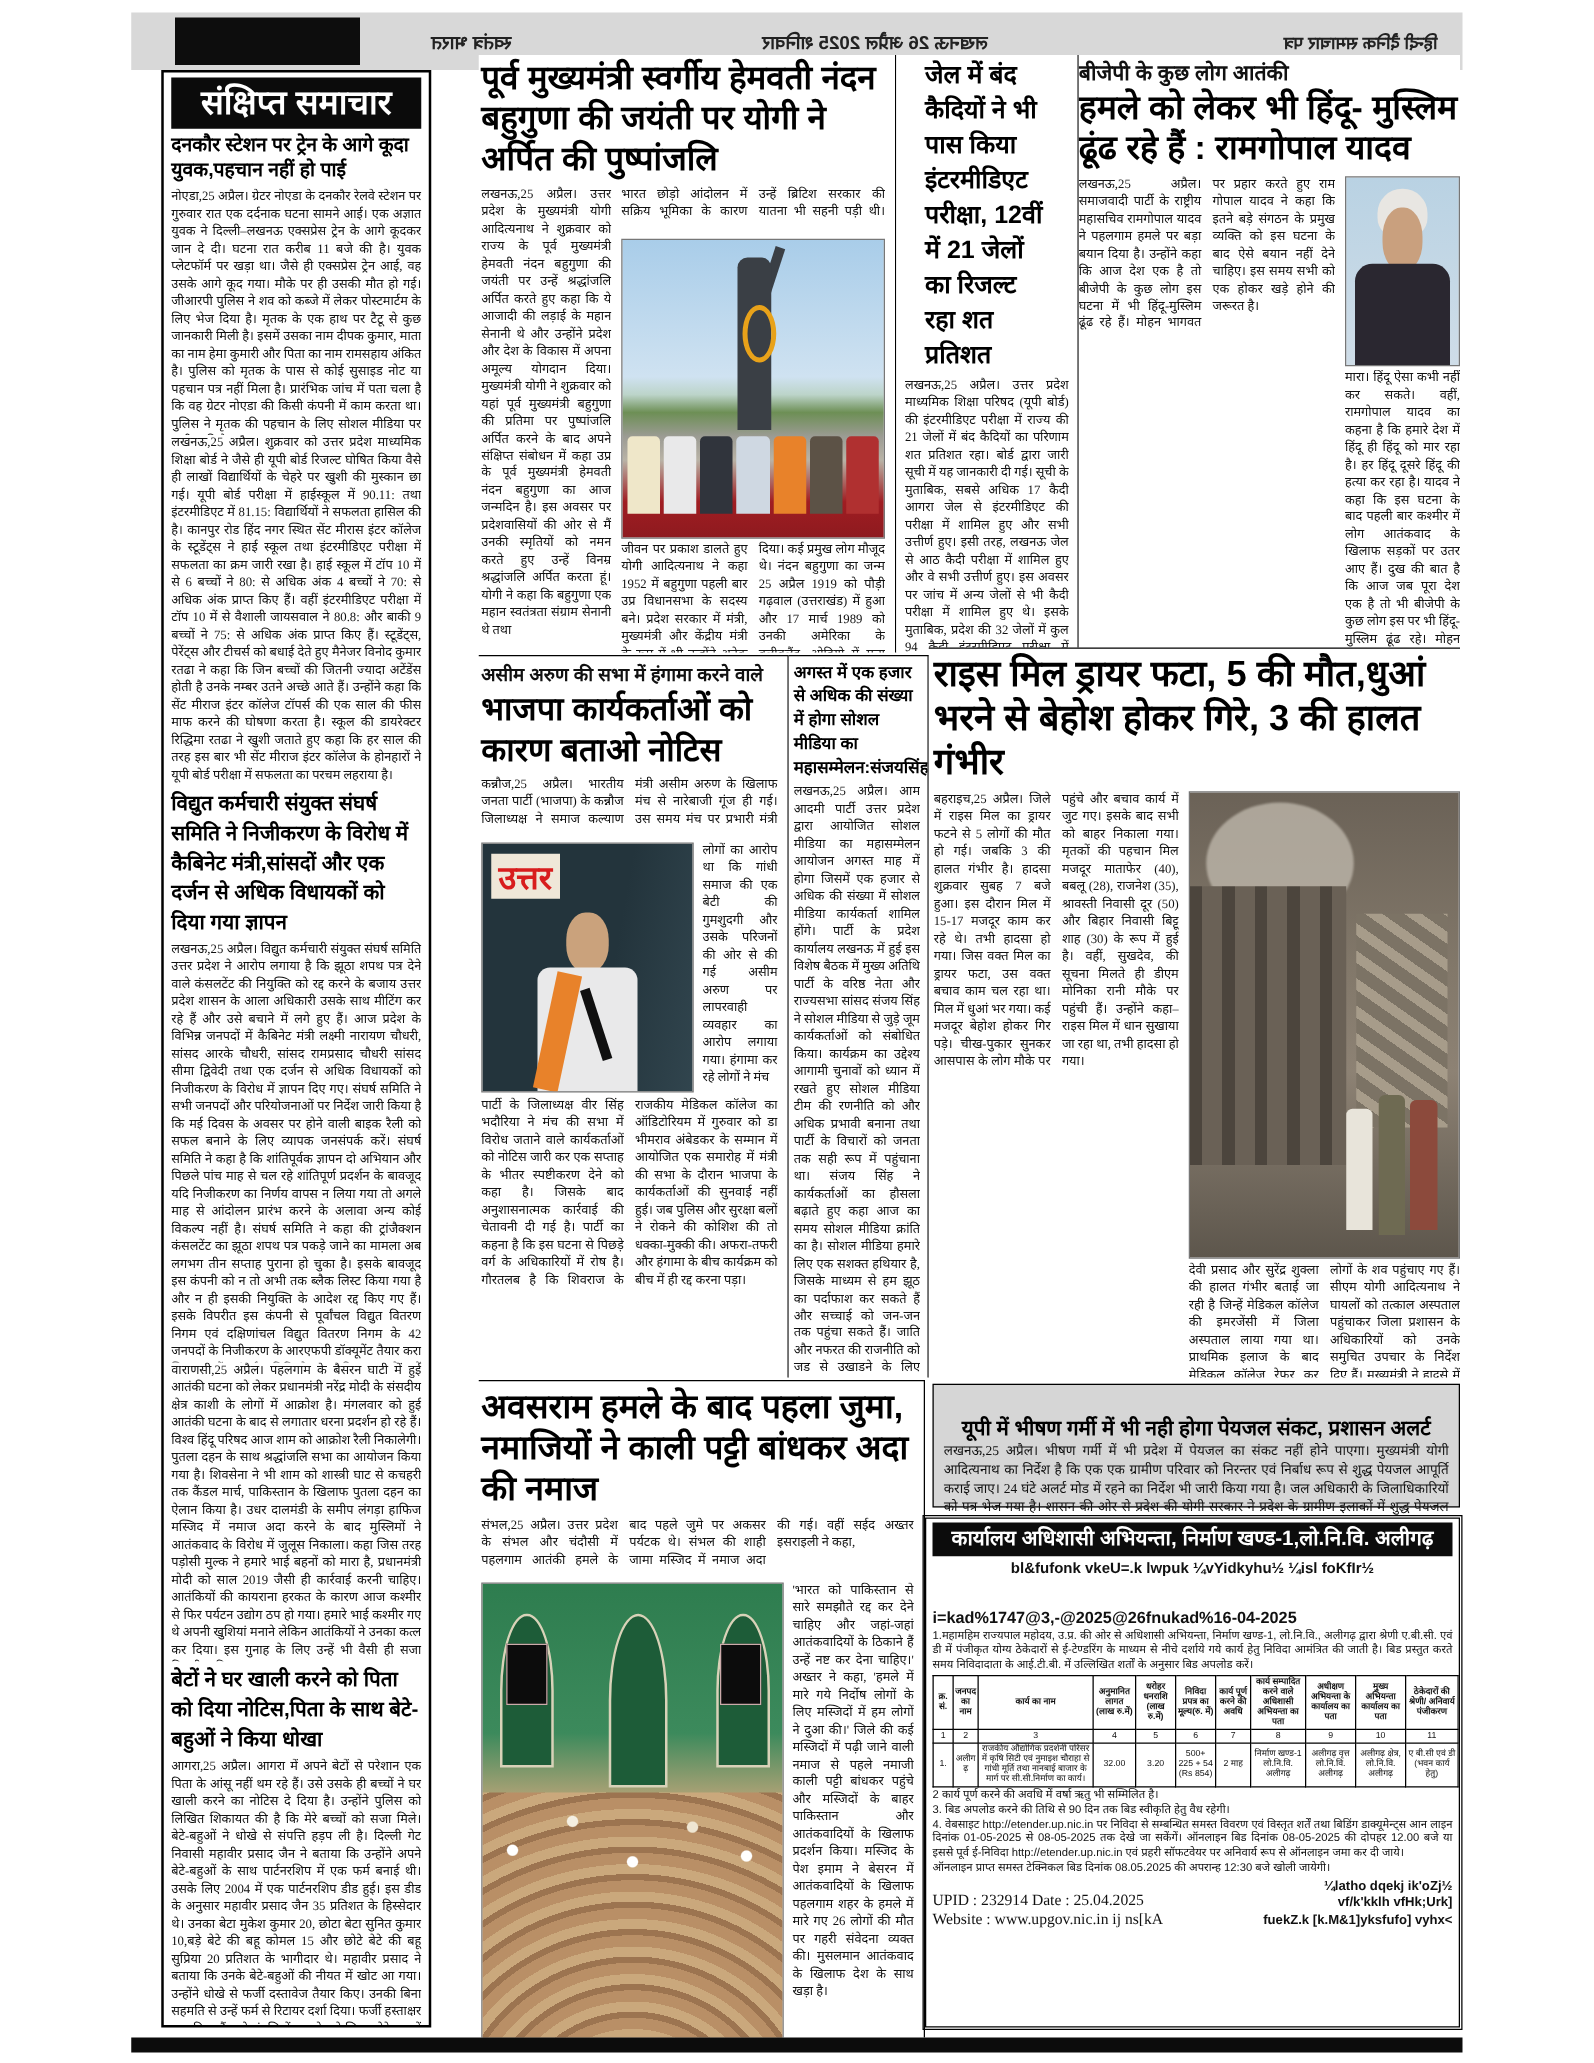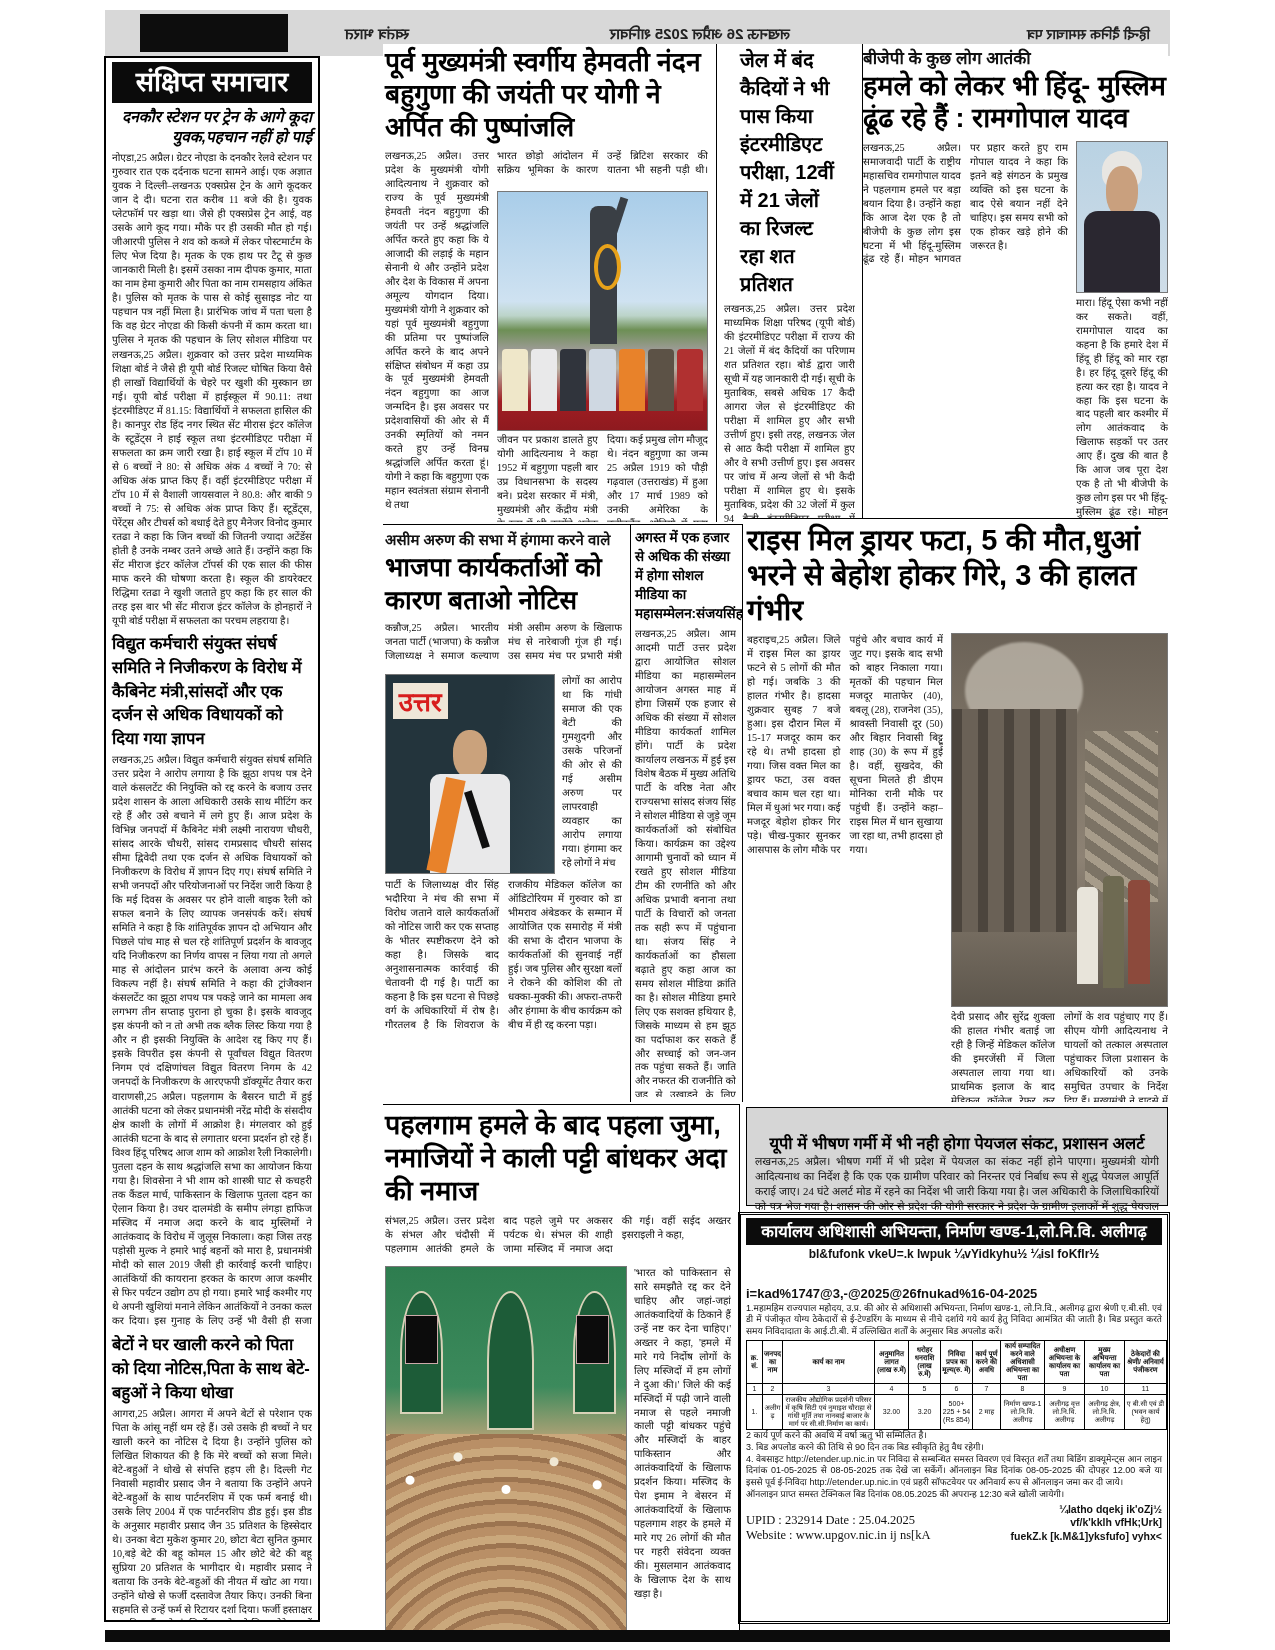--- a/index.html
+++ b/index.html
@@ -18,25 +18,25 @@
   .story{position:absolute;overflow:hidden;background:#fff;}
   .body{font-size:10.2px;line-height:1.37;text-align:justify;overflow:hidden;}
   .hl{font-family:"Liberation Sans",sans-serif;font-weight:bold;color:#000;margin-top:22px;}
   .kicker{font-family:"Liberation Sans",sans-serif;font-weight:bold;}
   .cols2{column-count:2;column-gap:9px;}
   .cols3{column-count:3;column-gap:9px;}
   .rule-r{border-right:1px solid #000;}
   .rule-t{border-top:1px solid #000;}
   .photo{position:relative;overflow:hidden;border:1px solid #777;}
   
-  .leftcol{position:absolute;left:104px;top:56px;width:216px;height:1566px;border:2px solid #000;
+  .leftcol{position:absolute;left:129px;top:56px;width:216px;height:1566px;border:2px solid #000;
            padding:3px 6px;box-sizing:border-box;overflow:hidden;}
   .sec-head{background:#0b0b0b;color:#fff;text-align:center;font-size:27px;line-height:1.5;
             font-family:"Liberation Sans",sans-serif;font-weight:bold;margin:1px 0 4px;}
-  .lh1{font-size:15.5px;text-align:right;line-height:1.35;margin:3px 0;font-style:italic;}
+  .lh1{font-size:15.5px;text-align:left;line-height:1.35;margin:3px 0;}
   .lh2{font-size:16.5px;text-align:left;line-height:1.45;margin:4px 0 2px;}
   
   .ph-statue{background:linear-gradient(#a9cde9 0%,#cfe2f1 46%,#bcd4c9 52%,#6d8f55 58%,
              #9b9b93 66%,#b9b3a6 74%,#a01d22 88%,#8e1a1f 100%);}
   .statue-fig{position:absolute;left:44%;top:6%;width:13%;height:58%;background:#3a3f45;border-radius:8px 8px 0 0;}
   .statue-arm{position:absolute;left:55%;top:2%;width:4%;height:20%;background:#3a3f45;transform:rotate(18deg);}
   .garland{position:absolute;left:46%;top:22%;width:9%;height:16%;border:4px solid #e8a21a;border-radius:50%;}
   .people-row{position:absolute;left:2%;bottom:8%;width:96%;height:26%;display:flex;gap:3px;}
   .people-row div{flex:1;border-radius:4px 4px 0 0;}
   .ph-rgy{background:linear-gradient(#b9d2e3,#cfdde8);}
@@ -208,21 +208,21 @@
           <div class="mill-p1"></div>
           <div class="mill-p2"></div>
           <div class="mill-p3"></div>
         </div>
         <div class="body cols2" style="flex:1;margin-top:3px;">देवी प्रसाद और सुरेंद्र शुक्ला की हालत गंभीर बताई जा रही है जिन्हें मेडिकल कॉलेज की इमरजेंसी में जिला अस्पताल लाया गया था। प्राथमिक इलाज के बाद मेडिकल कॉलेज रेफर कर दिया गया। राइस मिल बनावा थाना क्षेत्र के सीएचसी में 5 लोगों के शव पहुंचाए गए हैं। सीएम योगी आदित्यनाथ ने घायलों को तत्काल अस्पताल पहुंचाकर जिला प्रशासन के अधिकारियों को उनके समुचित उपचार के निर्देश दिए हैं। मुख्यमंत्री ने हादसे में मृतकों के परिजनों के प्रति संवेदना व्यक्त की है।</div>
       </div>
     </div>
   </section>
 
   <section class="story rule-r rule-t" style="left:383px;top:1104px;width:357px;height:526px;padding:2px 8px 0 2px;box-sizing:border-box;">
-    <div class="hl" style="font-size:27px;line-height:1.22;margin:2px 0 6px;">पहलगाम हमले के बाद पहला जुमा, नमाजियों ने काली पट्टी बांधकर अदा की नमाज</div>
+    <div class="hl" style="font-size:27px;line-height:1.22;margin:2px 0 6px;">अवसराम हमले के बाद पहला जुमा, नमाजियों ने काली पट्टी बांधकर अदा की नमाज</div>
     <div class="body cols3" style="height:48px;">संभल,25 अप्रैल। उत्तर प्रदेश के संभल और चंदौसी में पहलगाम आतंकी हमले के बाद पहले जुमे पर अकसर पर्यटक थे। संभल की शाही जामा मस्जिद में नमाज अदा की गई। वहीं सईद अख्तर इसराइली ने कहा,</div>
     <div style="display:flex;gap:7px;margin-top:4px;">
       <div class="photo ph-mosque" style="width:240px;height:398px;flex:none;">
         <div class="mosque-arch" style="left:6%;"></div>
         <div class="mosque-arch" style="left:42%;width:18%;height:34%;"></div>
         <div class="mosque-arch" style="left:78%;"></div>
         <div class="mosque-sign" style="left:8%;"></div>
         <div class="mosque-sign" style="left:79%;"></div>
         <div class="crowd"></div>
       </div>

